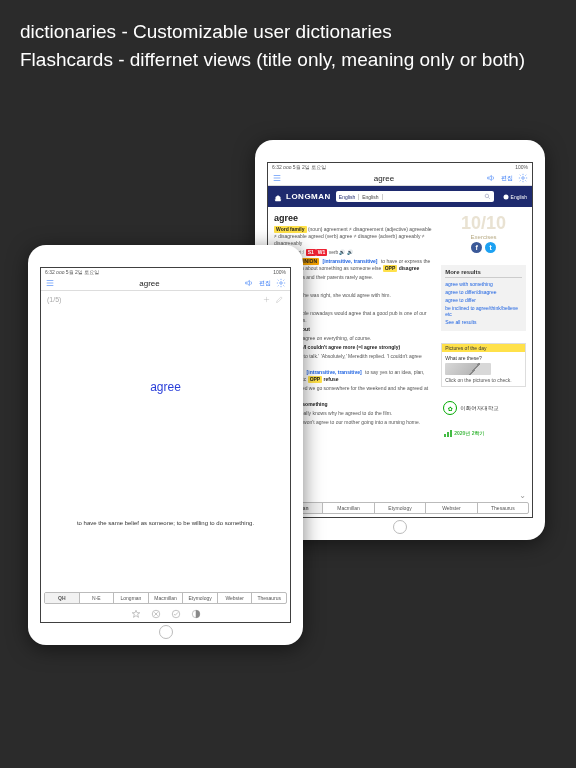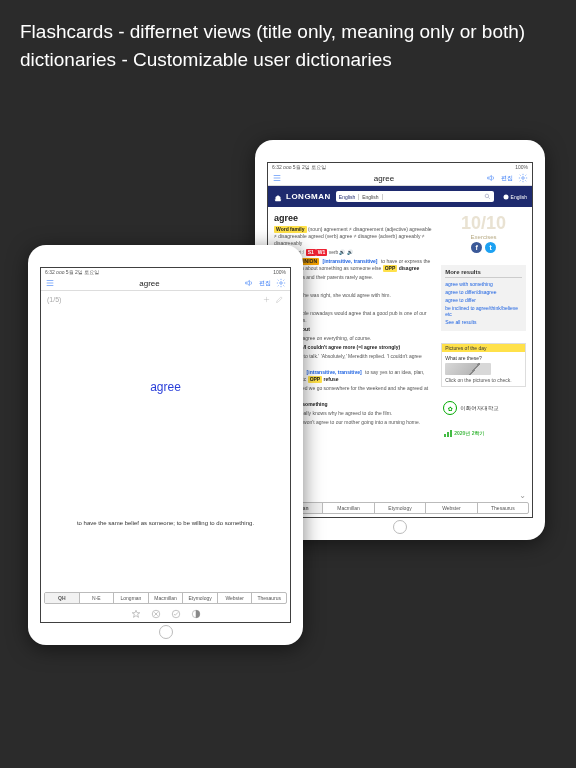--- a/index.html
+++ b/index.html
@@ -75,22 +75,22 @@
   .dict-tabs{position:absolute;bottom:3px;left:0;right:0;display:flex;border:.5px solid #bbb;margin:0 3px;border-radius:2px;overflow:hidden}
   .dict-tabs span{flex:1;text-align:center;font-size:5px;padding:2px 0;border-right:.5px solid #bbb;color:#555}
   .dict-tabs span:last-child{border-right:none}
   .dict-tabs span.on{background:#f2f2f2;font-weight:600}
   .scroll-hint{position:absolute;bottom:17px;right:6px;font-size:8px;color:#999}
 </style>
 </head>
 <body>
 
 <div class="caption">
+  <div>dictionaries - Customizable user dictionaries</div>
   <div>Flashcards - differnet views (title only, meaning only or both)</div>
-  <div>dictionaries - Customizable user dictionaries</div>
 </div>
 
 <div class="ipad right">
   <div class="ipad-screen">
     <div class="statusbar">
       <span>6:32  ooo  5월 2일 토요일</span>
       <span>100%</span>
     </div>
     <div class="navbar">
       <div class="nav-side">

